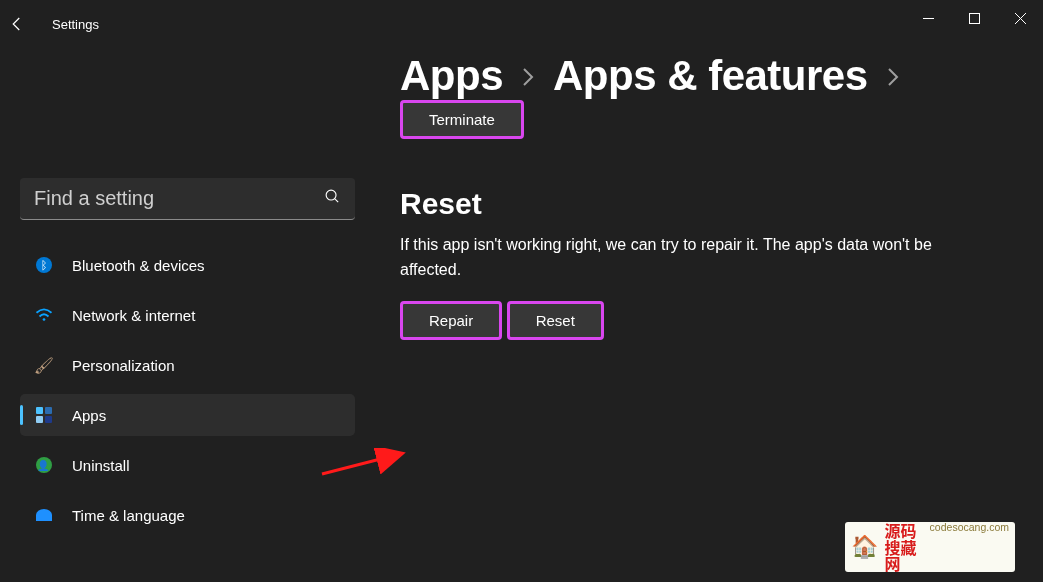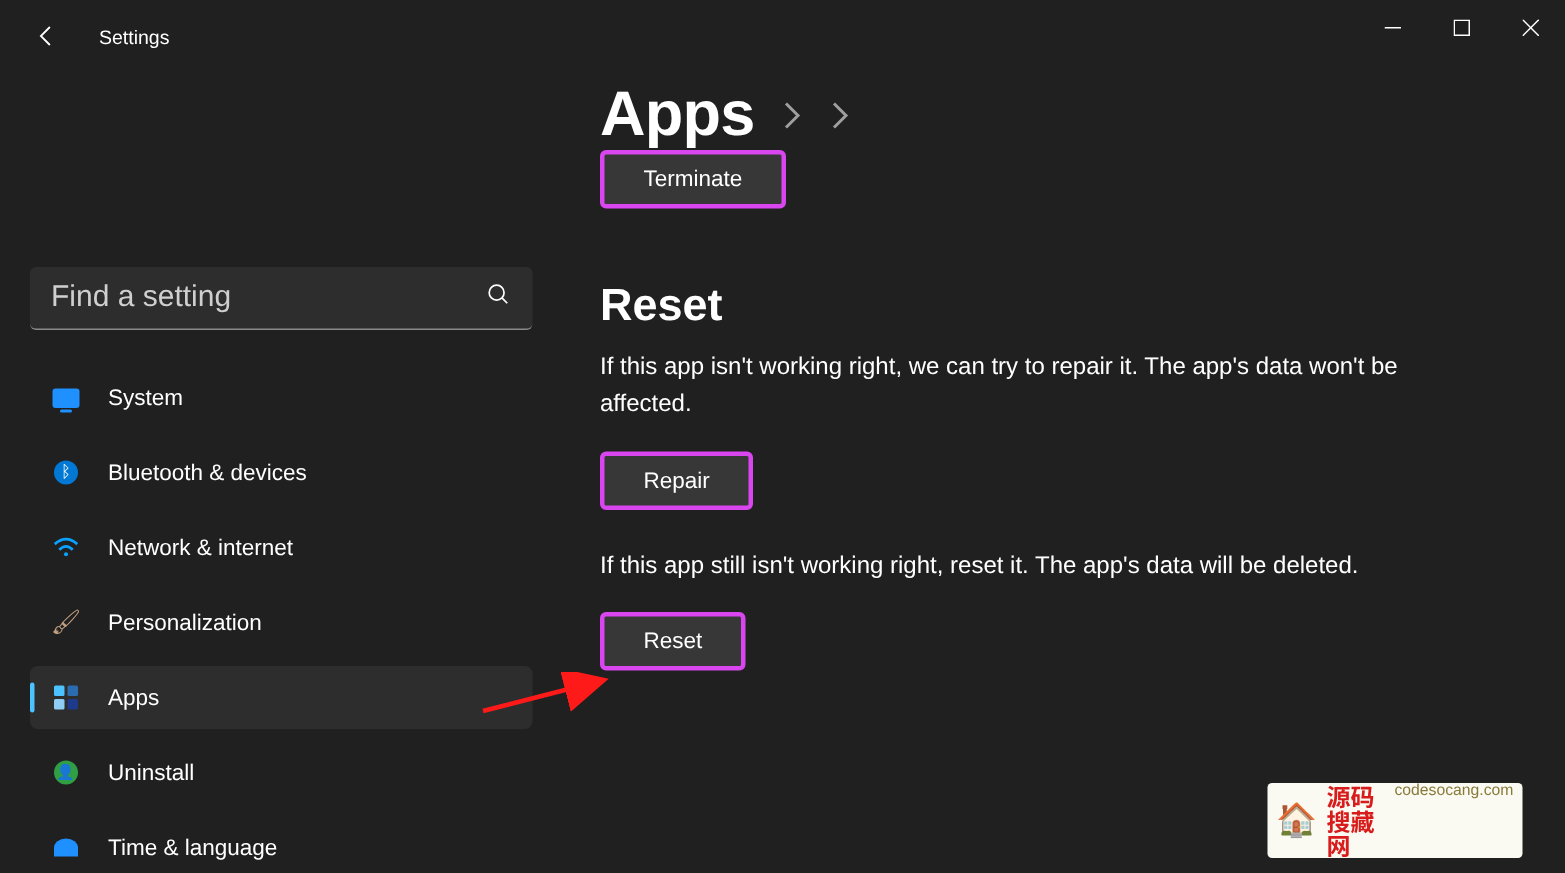--- a/index.html
+++ b/index.html
@@ -7,21 +7,20 @@
   body {
     font-family: "Segoe UI", "Segoe UI Variable", Arial, sans-serif;
     background: #202020;
     color: #ffffff;
     position: relative;
   }
   .titlebar {
     height: 48px;
     display: flex;
     align-items: center;
-    padding-left: 14px;
   }
   .back-btn {
     width: 34px; height: 34px;
     display:flex; align-items:center; justify-content:center;
     border-radius:4px;
   }
   .title-text {
     font-size: 13px;
     margin-left: 18px;
     color: #ffffff;
@@ -203,26 +202,20 @@
     <span>
       <svg width="17" height="17" viewBox="0 0 24 24" fill="none" stroke="#ffffff" stroke-width="1.6">
           <circle cx="10" cy="10" r="7"></circle>
           <line x1="20" y1="20" x2="15" y2="15"></line>
         </svg>
     </span>
   </div>
   <ul class="nav-list">
     <li class="nav-item">
       <span class="nav-icon">
-          <span class="ic-monitor"></span>
-        </span>
-      <span class="nav-label">System</span>
-    </li>
-    <li class="nav-item">
-      <span class="nav-icon">
           <span class="ic-bt">ᛒ</span>
         </span>
       <span class="nav-label">Bluetooth &amp; devices</span>
     </li>
     <li class="nav-item">
       <span class="nav-icon ic-wifi">
         <svg width="18" height="14" viewBox="0 0 24 18">
             <path d="M2 6 Q12 -3 22 6" fill="none" stroke="#0aa2ff" stroke-width="2.4"></path>
             <path d="M6 11 Q12 5 18 11" fill="none" stroke="#0aa2ff" stroke-width="2.4"></path>
             <circle cx="12" cy="15" r="1.8" fill="#0aa2ff"></circle>
@@ -261,37 +254,37 @@
 </div>
 
 <div class="content">
   <div class="breadcrumb">
     <span class="bc-item">Apps</span>
     <span class="bc-chev">
       <svg width="14" height="22" viewBox="0 0 14 22">
           <path d="M3 3 L11 11 L3 19" fill="none" stroke="#9f9f9f" stroke-width="2"></path>
         </svg>
     </span>
+    <span class="bc-item">Apps &amp; features</span>
     <span class="bc-chev">
       <svg width="14" height="22" viewBox="0 0 14 22">
           <path d="M3 3 L11 11 L3 19" fill="none" stroke="#9f9f9f" stroke-width="2"></path>
         </svg>
     </span>
   </div>
 
   <div class="scroll-area">
     <div class="terminate-row">
       <button class="action-btn">Terminate</button>
     </div>
 
     <h2 class="section-title">Reset</h2>
     <p class="desc">If this app isn't working right, we can try to repair it. The app's data won't be affected.</p>
     <button class="action-btn">Repair</button>
 
-    <p class="desc" style="margin-top:26px;">If this app still isn't working right, reset it. The app's data will be deleted.</p>
     <button class="action-btn">Reset</button>
 
   </div>
 </div>
 
 <svg class="arrow" viewBox="0 0 90 30">
   <defs>
     <marker id="ah" markerWidth="10" markerHeight="10" refX="8" refY="5" orient="auto">
       <path d="M0,0 L10,5 L0,10 Z" fill="#ff1a1a"></path>
     </marker>

